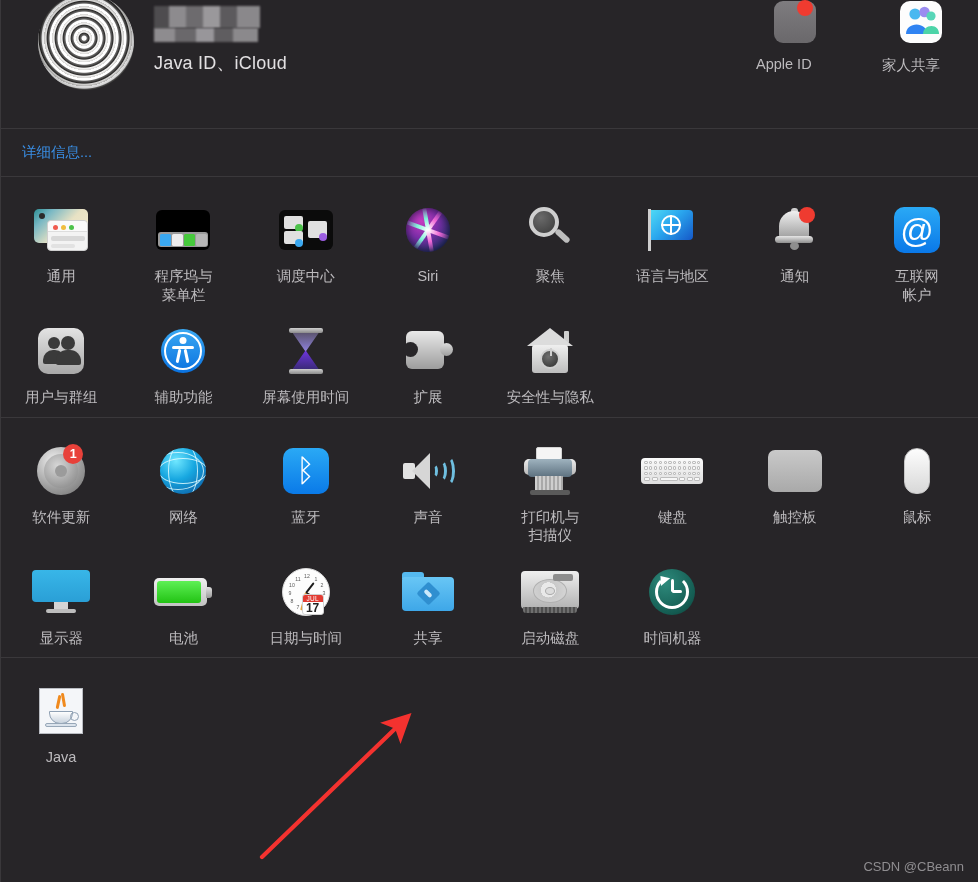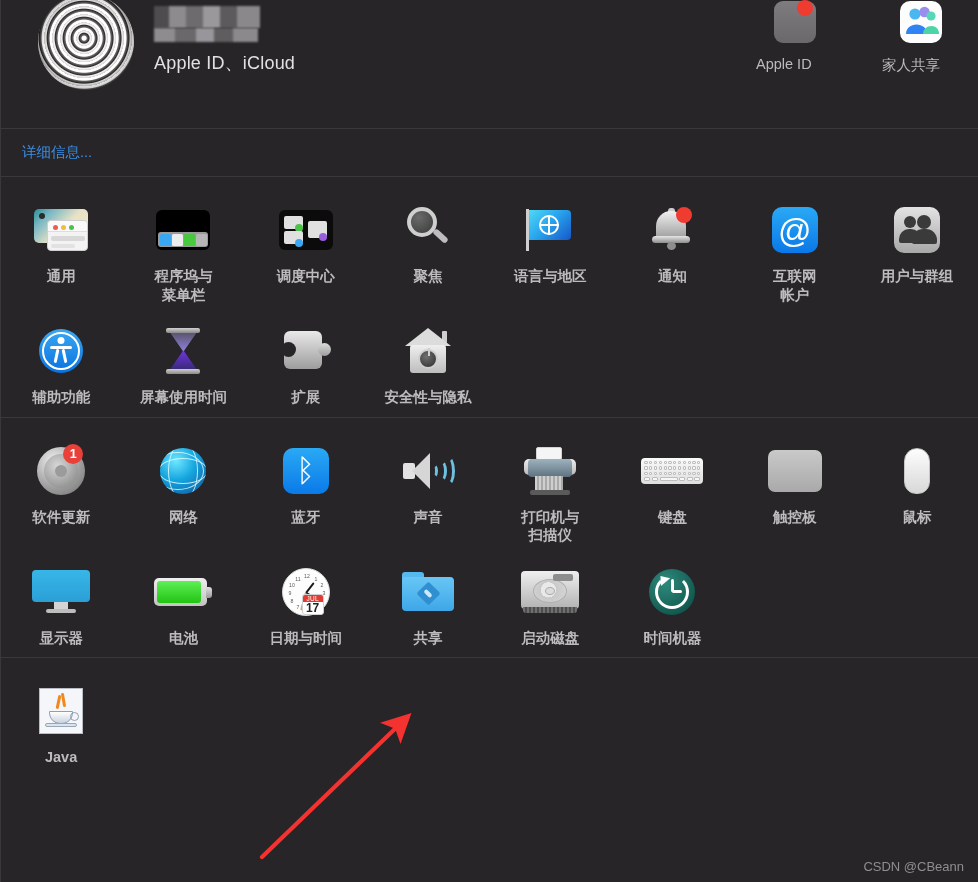--- a/index.html
+++ b/index.html
@@ -106,21 +106,21 @@
     display: flex; flex-direction: column; align-items: center;
     padding-top: 14px; cursor: default;
   }
   .iconbox {
     width: 66px; height: 54px;
     display: flex; align-items: center; justify-content: center;
     position: relative;
   }
   .label {
     margin-top: 10px; font-size: 14.5px; color: #bdbbbe;
-    text-align: center; line-height: 1.28; white-space: pre-line; font-weight: bold;
+    text-align: center; line-height: 1.28; white-space: pre-line;
   }
 
   
   .ic { position: relative; }
 
   
   .ic-general { width: 54px; height: 42px; }
   .ic-general .back {
     position: absolute; left: 0; top: 0; width: 54px; height: 34px;
     border-radius: 5px;
@@ -387,21 +387,21 @@
   <div class="left-edge"></div>
 
   <div class="account-section">
     <div class="account-left">
       <div class="avatar"></div>
       <div class="account-text">
         <div>
           <div class="acct-name-blur"></div>
           <div class="acct-name-blur2"></div>
         </div>
-        <div class="acct-sub">Apple ID、iCloud</div>
+        <div class="acct-sub">Java ID、iCloud</div>
       </div>
     </div>
 
     <div class="account-right">
       <div class="hdr-tile">
         <div class="glyphbox">
           <div class="ic appleid-icon">
             <span class="apple-glyph"></span>
             <span class="badge-dot"></span>
           </div>
@@ -475,20 +475,30 @@
             <span class="d" style="left:16px;top:14px;background:#4cc24a"></span>
             <span class="w" style="left:5px;top:21px;width:19px;height:13px"></span>
             <span class="d" style="left:16px;top:29px;background:#3aa8f0"></span>
             <span class="w" style="left:29px;top:11px;width:19px;height:17px"></span>
             <span class="d" style="left:40px;top:23px;background:#9b5de0"></span>
           </div>
         </div>
         <div class="label">调度中心</div>
       </div>
 
+      <div class="cell">
+        <div class="iconbox">
+          <div class="ic ic-siri">
+            <span class="sw" style="transform:translate(-50%,-50%) rotate(20deg)"></span>
+            <span class="sw" style="transform:translate(-50%,-50%) rotate(-55deg)"></span>
+            <span class="sw" style="transform:translate(-50%,-50%) rotate(80deg)"></span>
+          </div>
+        </div>
+        <div class="label">Siri</div>
+      </div>
 
       <div class="cell">
         <div class="iconbox">
           <div class="ic ic-spot">
             <span class="hand"></span>
               <span class="lens"></span>
           </div>
         </div>
         <div class="label">聚焦</div>
       </div>

